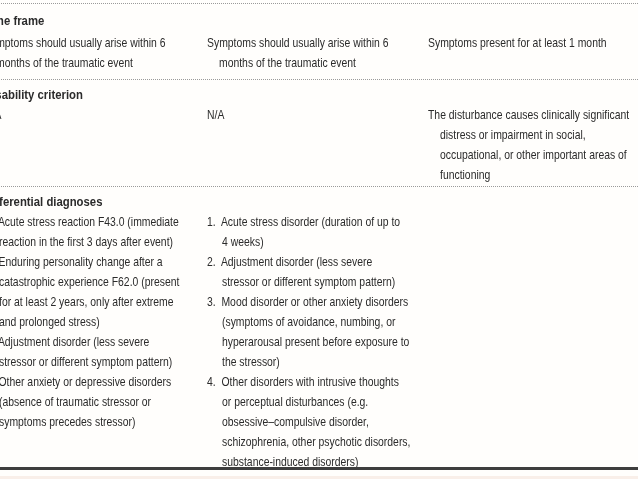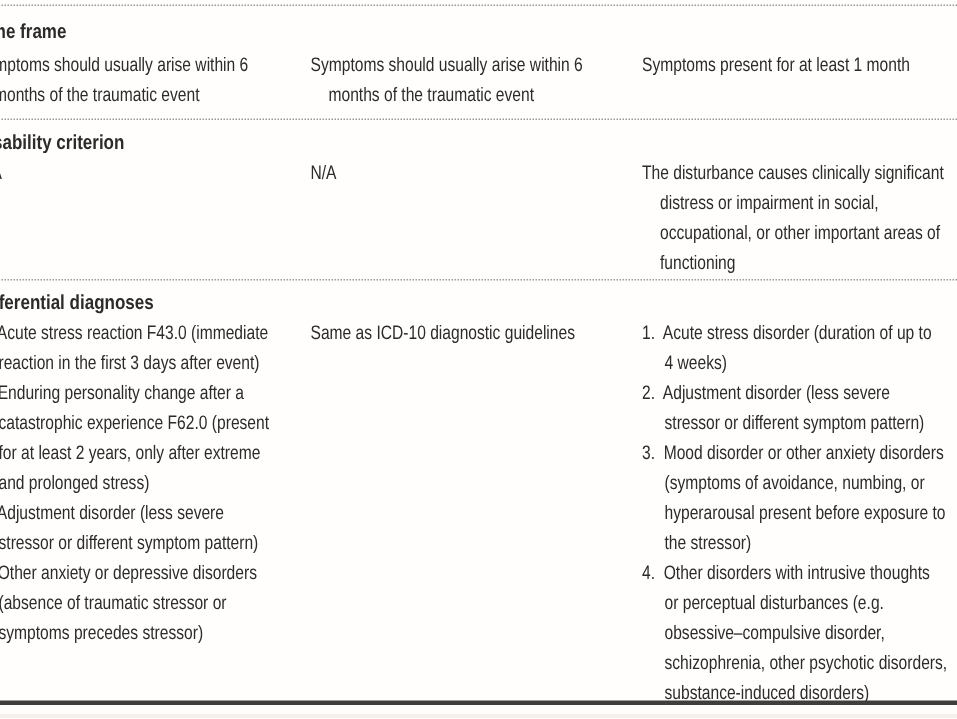--- a/index.html
+++ b/index.html
@@ -87,23 +87,20 @@
             <div class="line ind0">2.  Enduring personality change after a</div>
             <div class="line ind2">catastrophic experience F62.0 (present</div>
             <div class="line ind2">for at least 2 years, only after extreme</div>
             <div class="line ind2">and prolonged stress)</div>
             <div class="line ind0">3.  Adjustment disorder (less severe</div>
             <div class="line ind2">stressor or different symptom pattern)</div>
             <div class="line ind0">4.  Other anxiety or depressive disorders</div>
             <div class="line ind2">(absence of traumatic stressor or</div>
             <div class="line ind2">symptoms precedes stressor)</div>
           </div>
-          <div class="col c1">
-            <div class="line ind0">Same as ICD-10 diagnostic guidelines</div>
-          </div>
           <div class="col c2">
             <div class="line ind0">1.  Acute stress disorder (duration of up to</div>
             <div class="line ind2">4 weeks)</div>
             <div class="line ind0">2.  Adjustment disorder (less severe</div>
             <div class="line ind2">stressor or different symptom pattern)</div>
             <div class="line ind0">3.  Mood disorder or other anxiety disorders</div>
             <div class="line ind2">(symptoms of avoidance, numbing, or</div>
             <div class="line ind2">hyperarousal present before exposure to</div>
             <div class="line ind2">the stressor)</div>
             <div class="line ind0">4.  Other disorders with intrusive thoughts</div>

